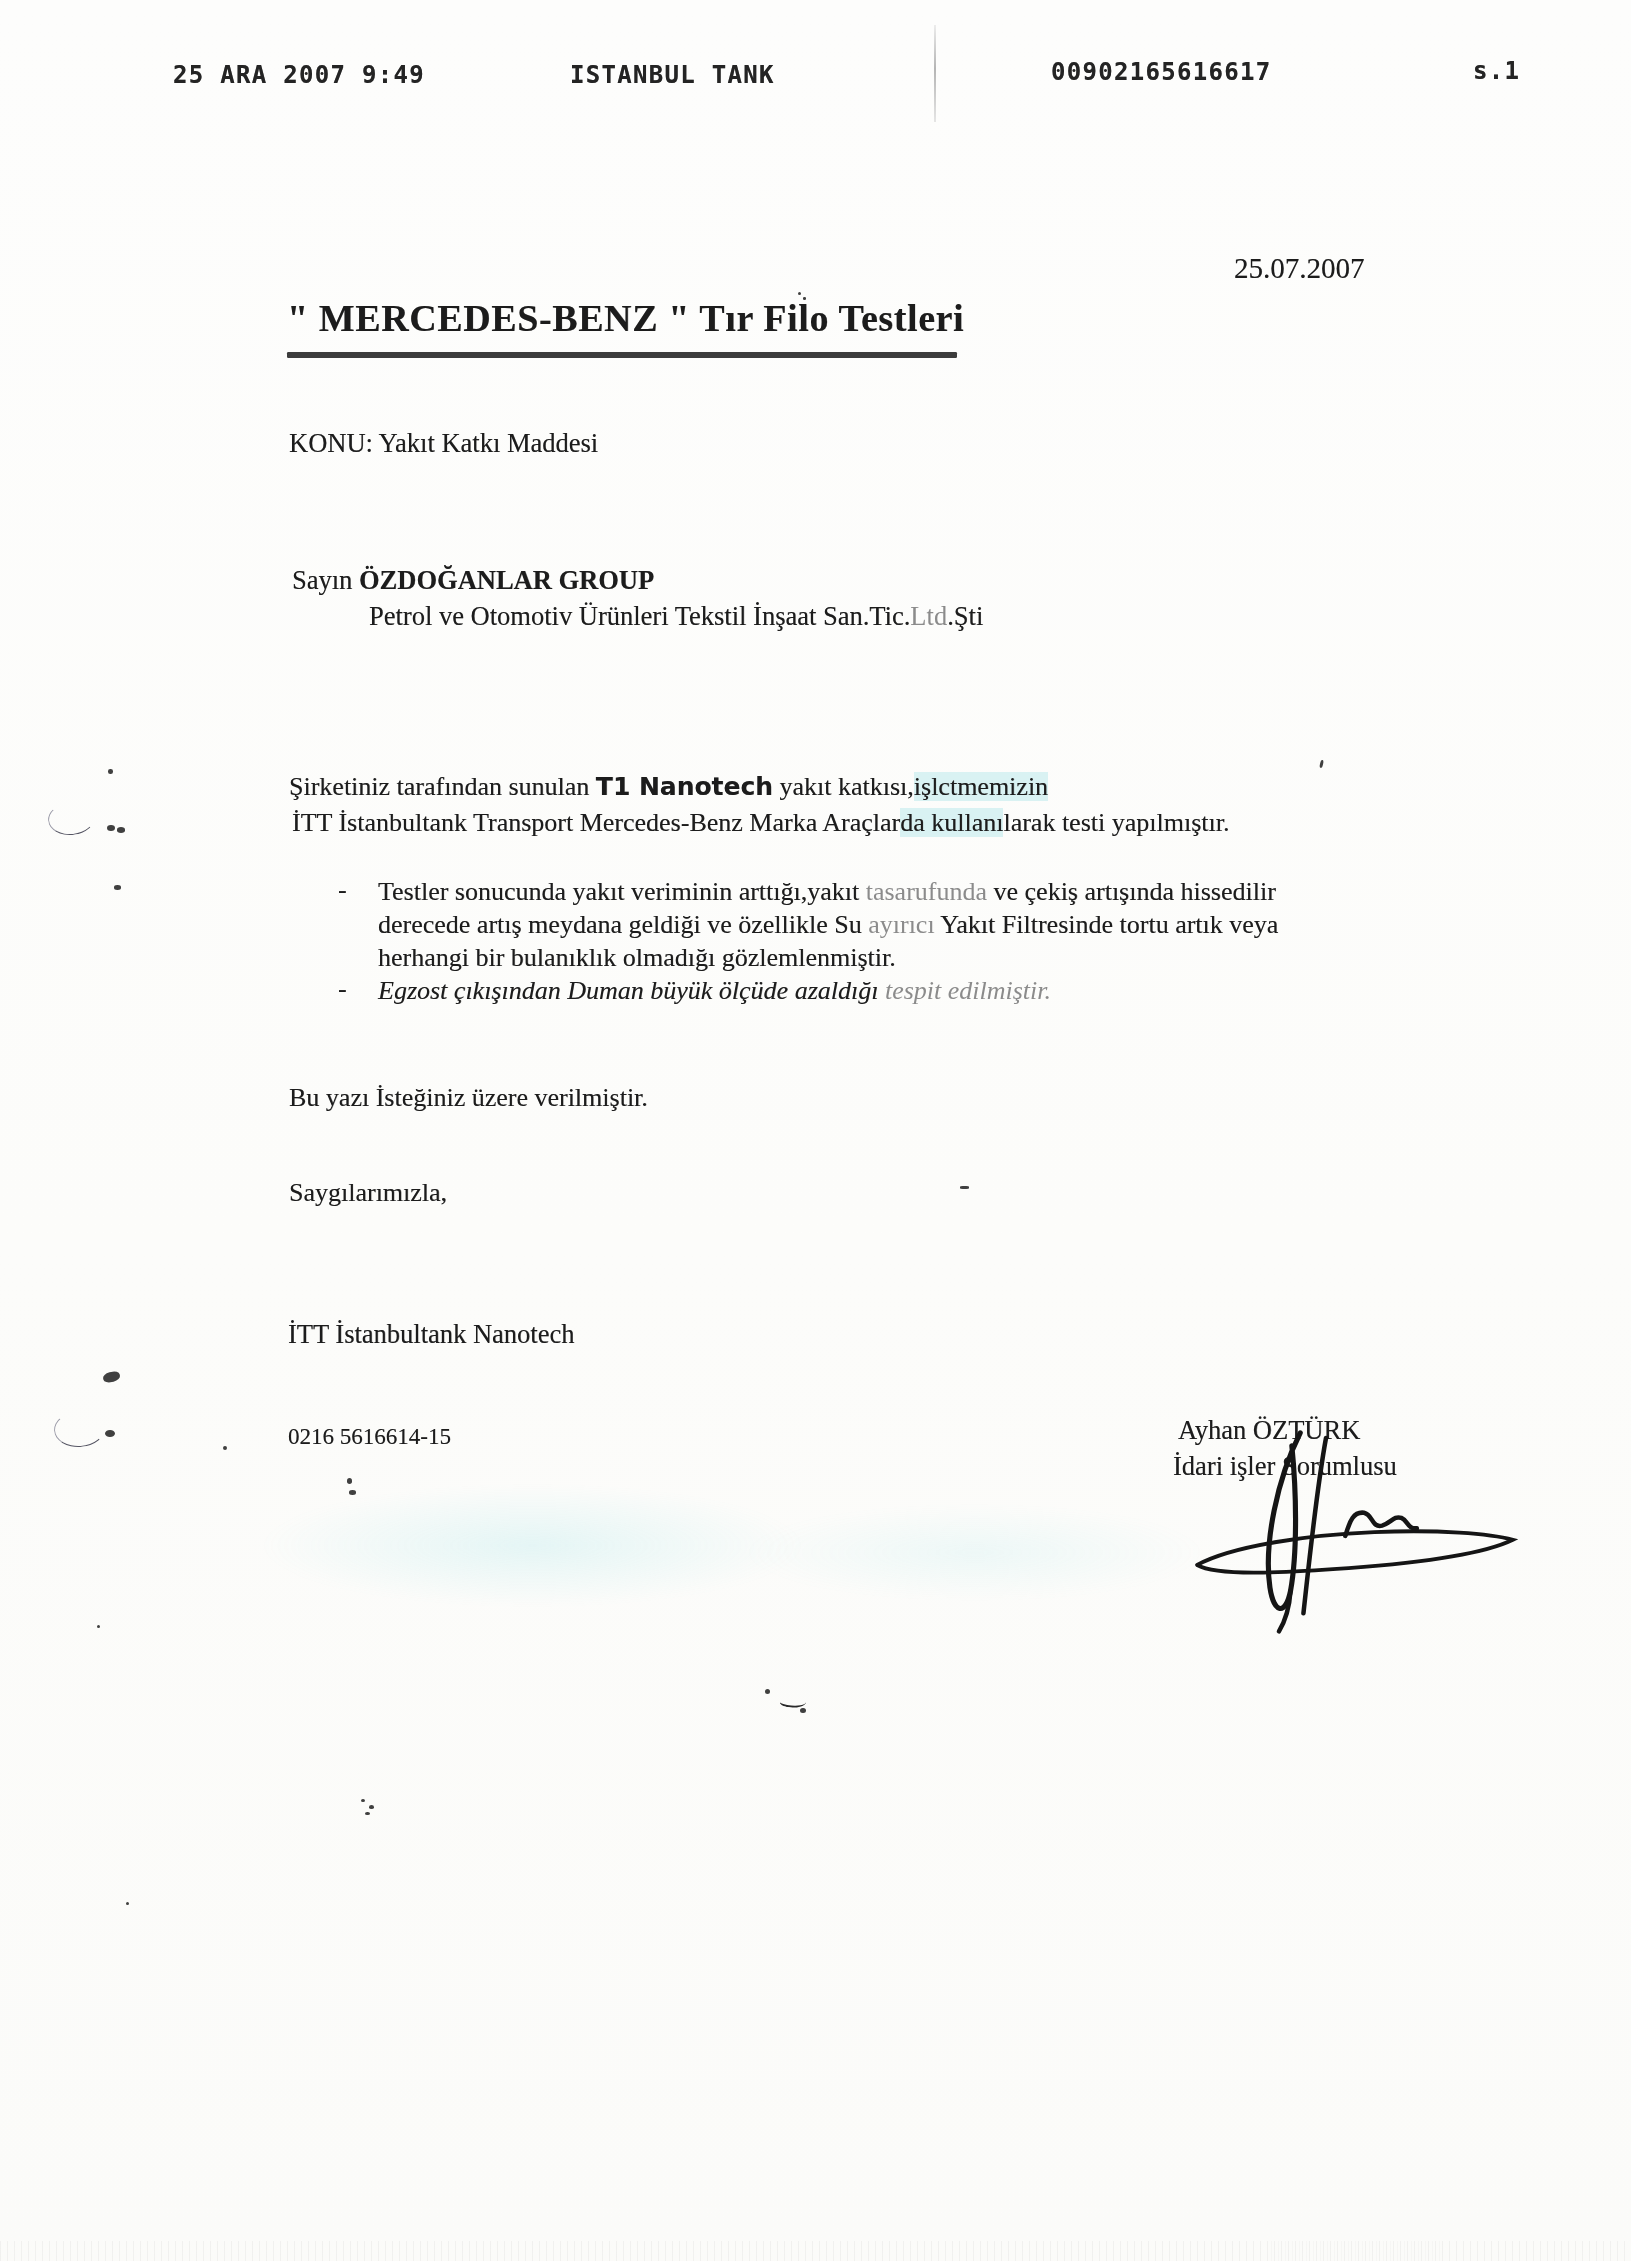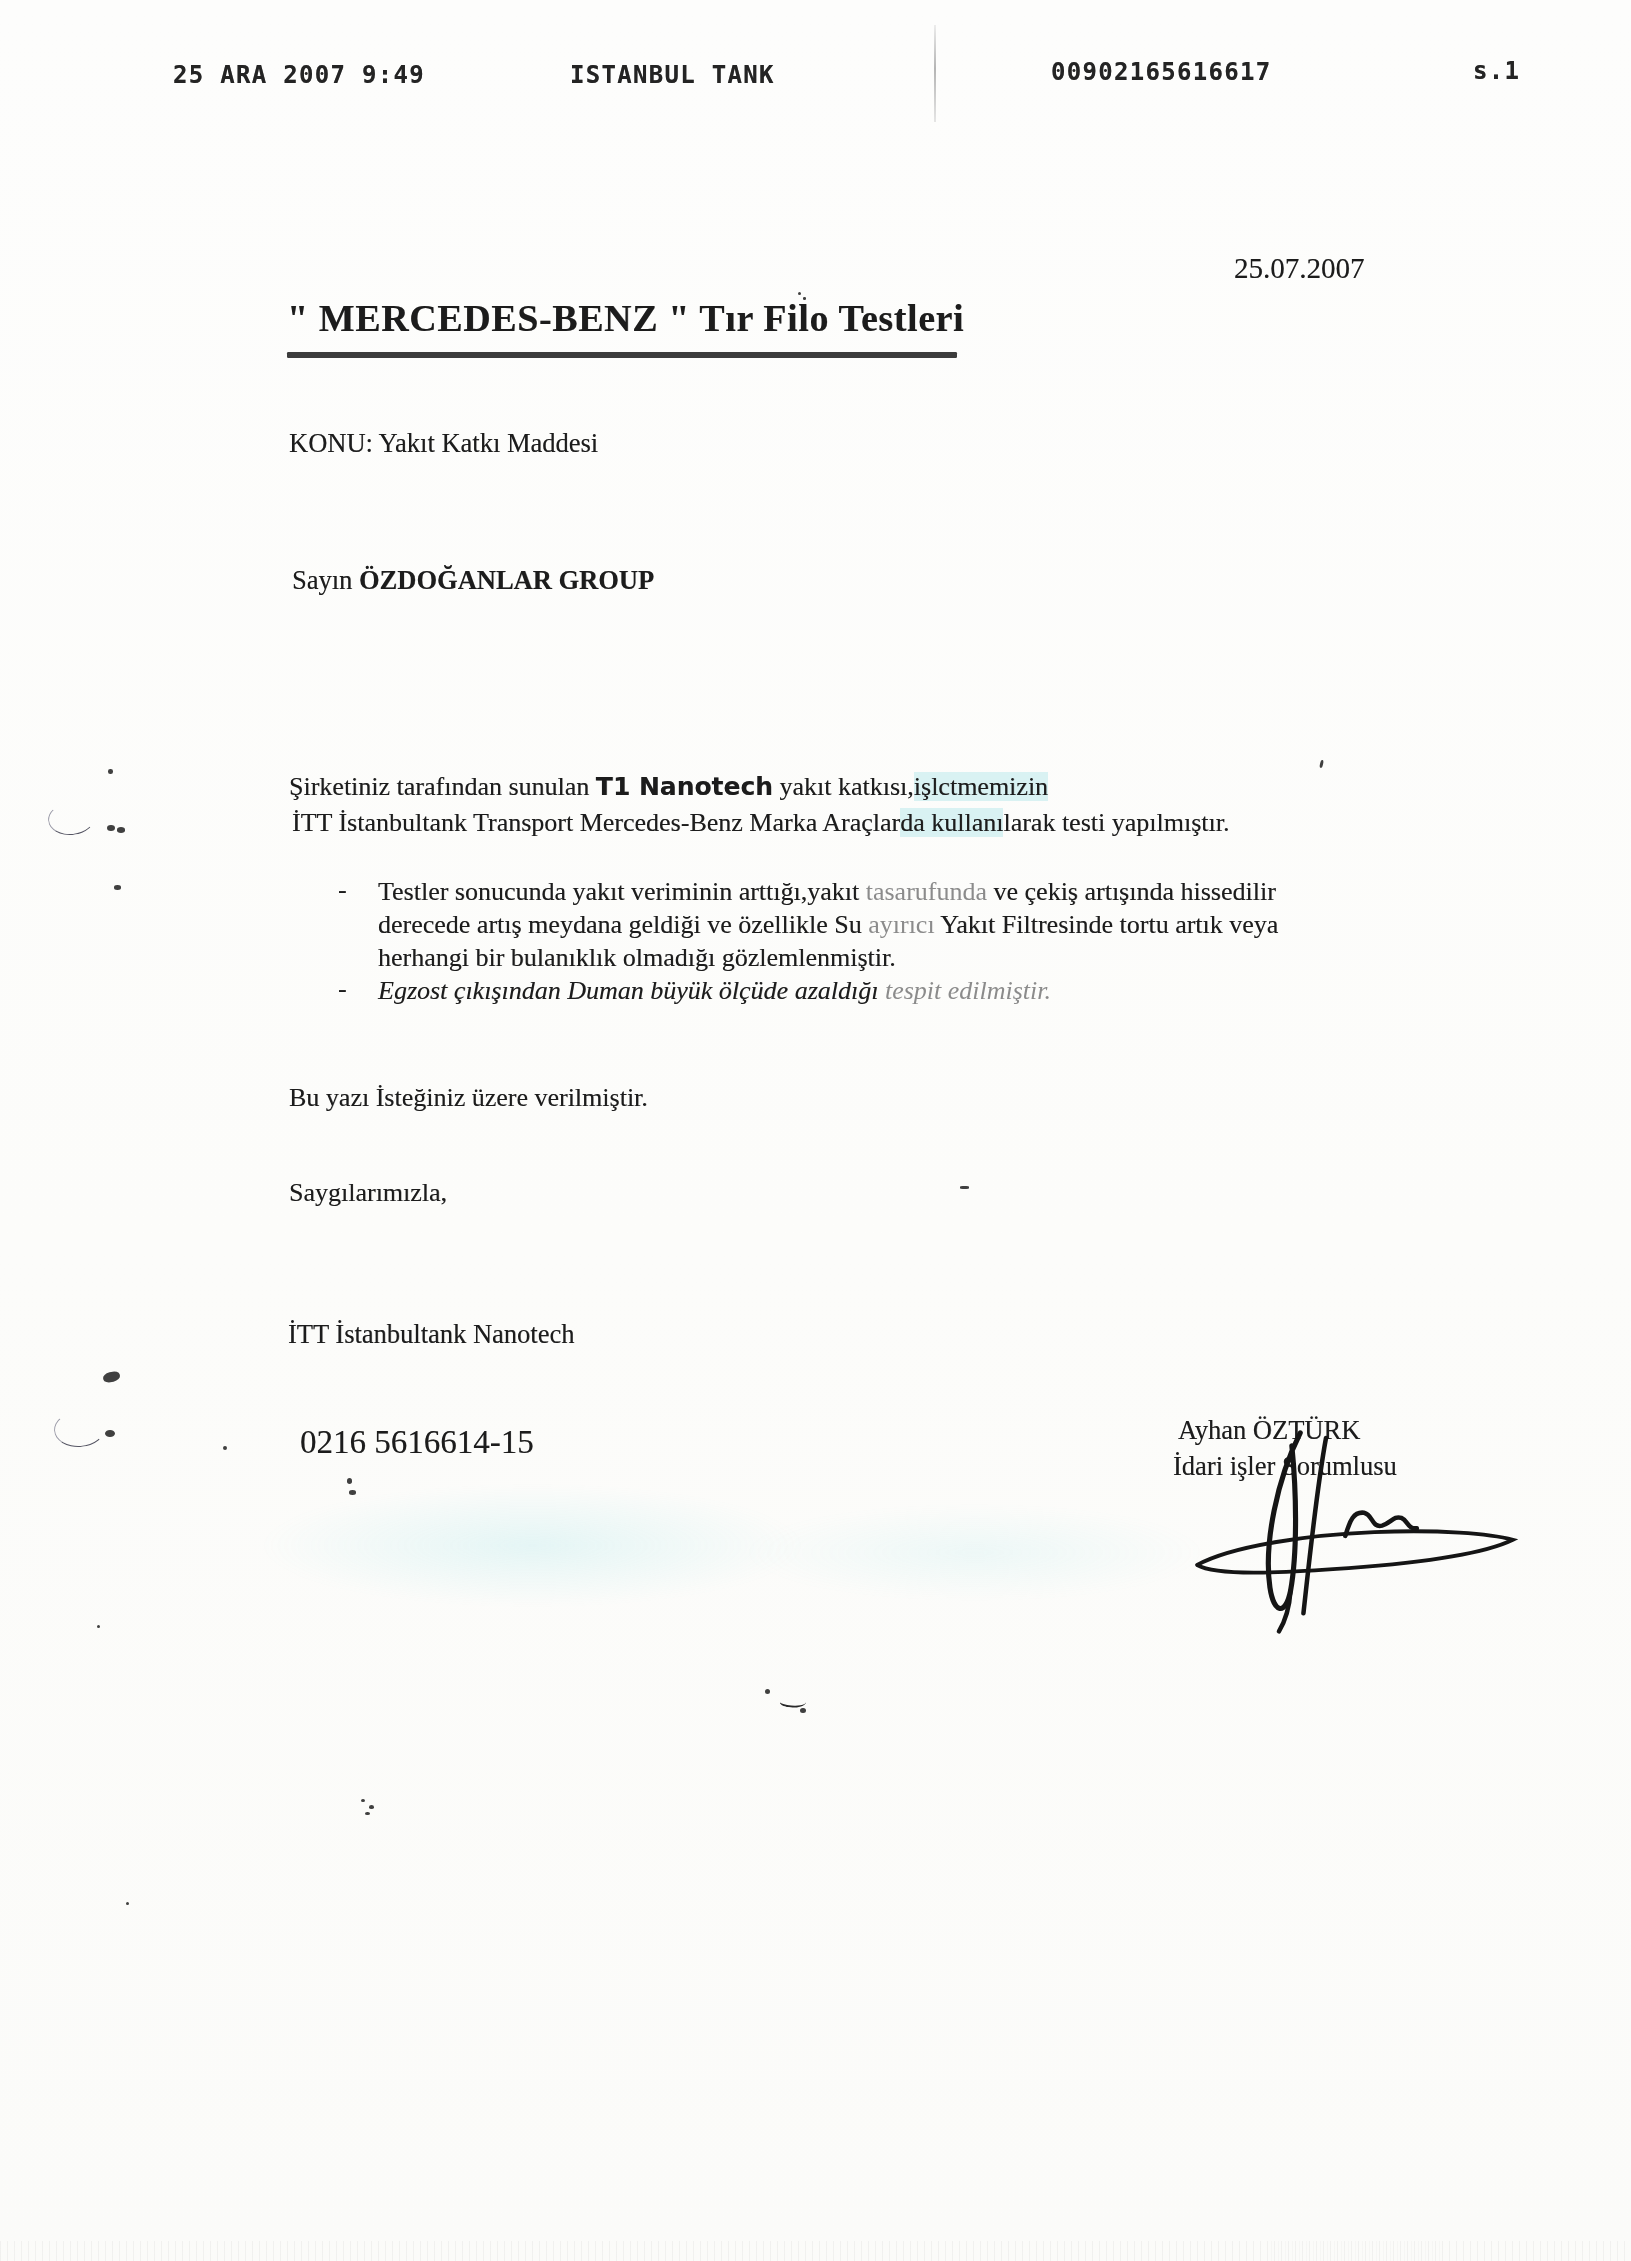--- a/index.html
+++ b/index.html
@@ -57,37 +57,38 @@
   <div id="scratch" style="left:934px;top:24.5px;height:97px;"></div>
 
   <div class="abs ltr" style="left:1234px;top:252px;font-size:29px;">25.07.2007</div>
 
   <div class="abs ltr big" style="left:287px;top:296px;">" MERCEDES-BENZ " Tır Filo Testleri</div>
   <div id="title-underline" style="left:287px;top:352px;width:670px;height:5.8px;"></div>
 
   <div class="abs ltr" style="left:289px;top:428px;font-size:26.5px;">KONU: Yakıt Katkı Maddesi</div>
 
   <div class="abs ltr runs" style="left:292px;top:565px;font-size:26.5px;"><span>Sayın </span><span class="b">ÖZDOĞANLAR GROUP</span></div>
+  <div class="abs ltr runs" style="left:369px;top:601px;font-size:26.5px;"><span>Petrol ve Otomotiv Ürünleri Tekstil İnşaat San.Tic.</span><span class="fade">Ltd</span><span>.Şti</span></div>
 
   <div class="abs ltr runs" style="left:289px;top:772px;"><span>Şirketiniz tarafından sunulan </span><span class="sans b">T1 Nanotech</span><span> yakıt katkısı,</span><span class="hl">işlctmemizin</span></div>
   <div class="abs ltr runs" style="left:292px;top:808px;"><span>İTT İstanbultank Transport Mercedes-Benz Marka Araçlar</span><span class="hl">da kullanı</span><span>larak testi yapılmıştır.</span></div>
 
   <div>
     <div class="abs ltr" style="left:338px;top:875px;">-</div>
     <div class="abs ltr runs bullet-text" style="left:378px;top:875px;"><span>Testler sonucunda yakıt veriminin arttığı,yakıt </span><span class="fade">tasarufunda</span><span> ve çekiş artışında hissedilir
 derecede artış meydana geldiği ve özellikle Su </span><span class="fade">ayırıcı</span><span> Yakıt Filtresinde tortu artık veya
 herhangi bir bulanıklık olmadığı gözlemlenmiştir.</span></div>
     <div class="abs ltr" style="left:338px;top:974px;">-</div>
     <div class="abs ltr runs bullet-text" style="left:378px;top:974px;font-style:italic;"><span>Egzost çıkışından Duman büyük ölçüde azaldığı </span><span class="fade">tespit edilmiştir.</span></div>
   </div>
 
   <div class="abs ltr" style="left:289px;top:1083px;">Bu yazı İsteğiniz üzere verilmiştir.</div>
   <div class="abs ltr" style="left:289px;top:1178px;">Saygılarımızla,</div>
   <div class="abs ltr" style="left:288px;top:1319px;font-size:26.5px;">İTT İstanbultank Nanotech</div>
-  <div class="abs ltr" style="left:300px;top:1424px;font-size:33px;">0216 5616614-15</div>
+  <div class="abs ltr" style="left:288px;top:1424px;font-size:23px;">0216 5616614-15</div>
 
   <div class="abs ltr" style="left:1178px;top:1415px;font-size:26.5px;">Ayhan ÖZTÜRK</div>
   <div class="abs ltr" style="left:1173px;top:1451px;font-size:26.5px;">İdari işler Sorumlusu</div>
 
   <svg class="sig" style="left:1181px;top:1426px;" width="348" height="207" viewBox="0 0 540 320">
     <path d="M185,10 C150,80 128,180 138,250 C144,290 162,295 170,255 C180,200 180,110 172,30" stroke-width="8"></path>
     <path d="M225,18 C210,100 200,200 190,290" stroke-width="7"></path>
     <path d="M25,215 C80,185 200,168 300,164 C400,160 480,166 515,176 C470,198 370,212 260,220 C150,228 55,232 25,215" stroke-width="6"></path>
     <path d="M255,170 C262,146 268,132 284,134 C298,137 296,158 312,154 C326,150 330,138 342,142 C352,146 352,160 366,158" stroke-width="7"></path>
     <path d="M170,255 C168,285 160,305 152,318" stroke-width="7"></path>

